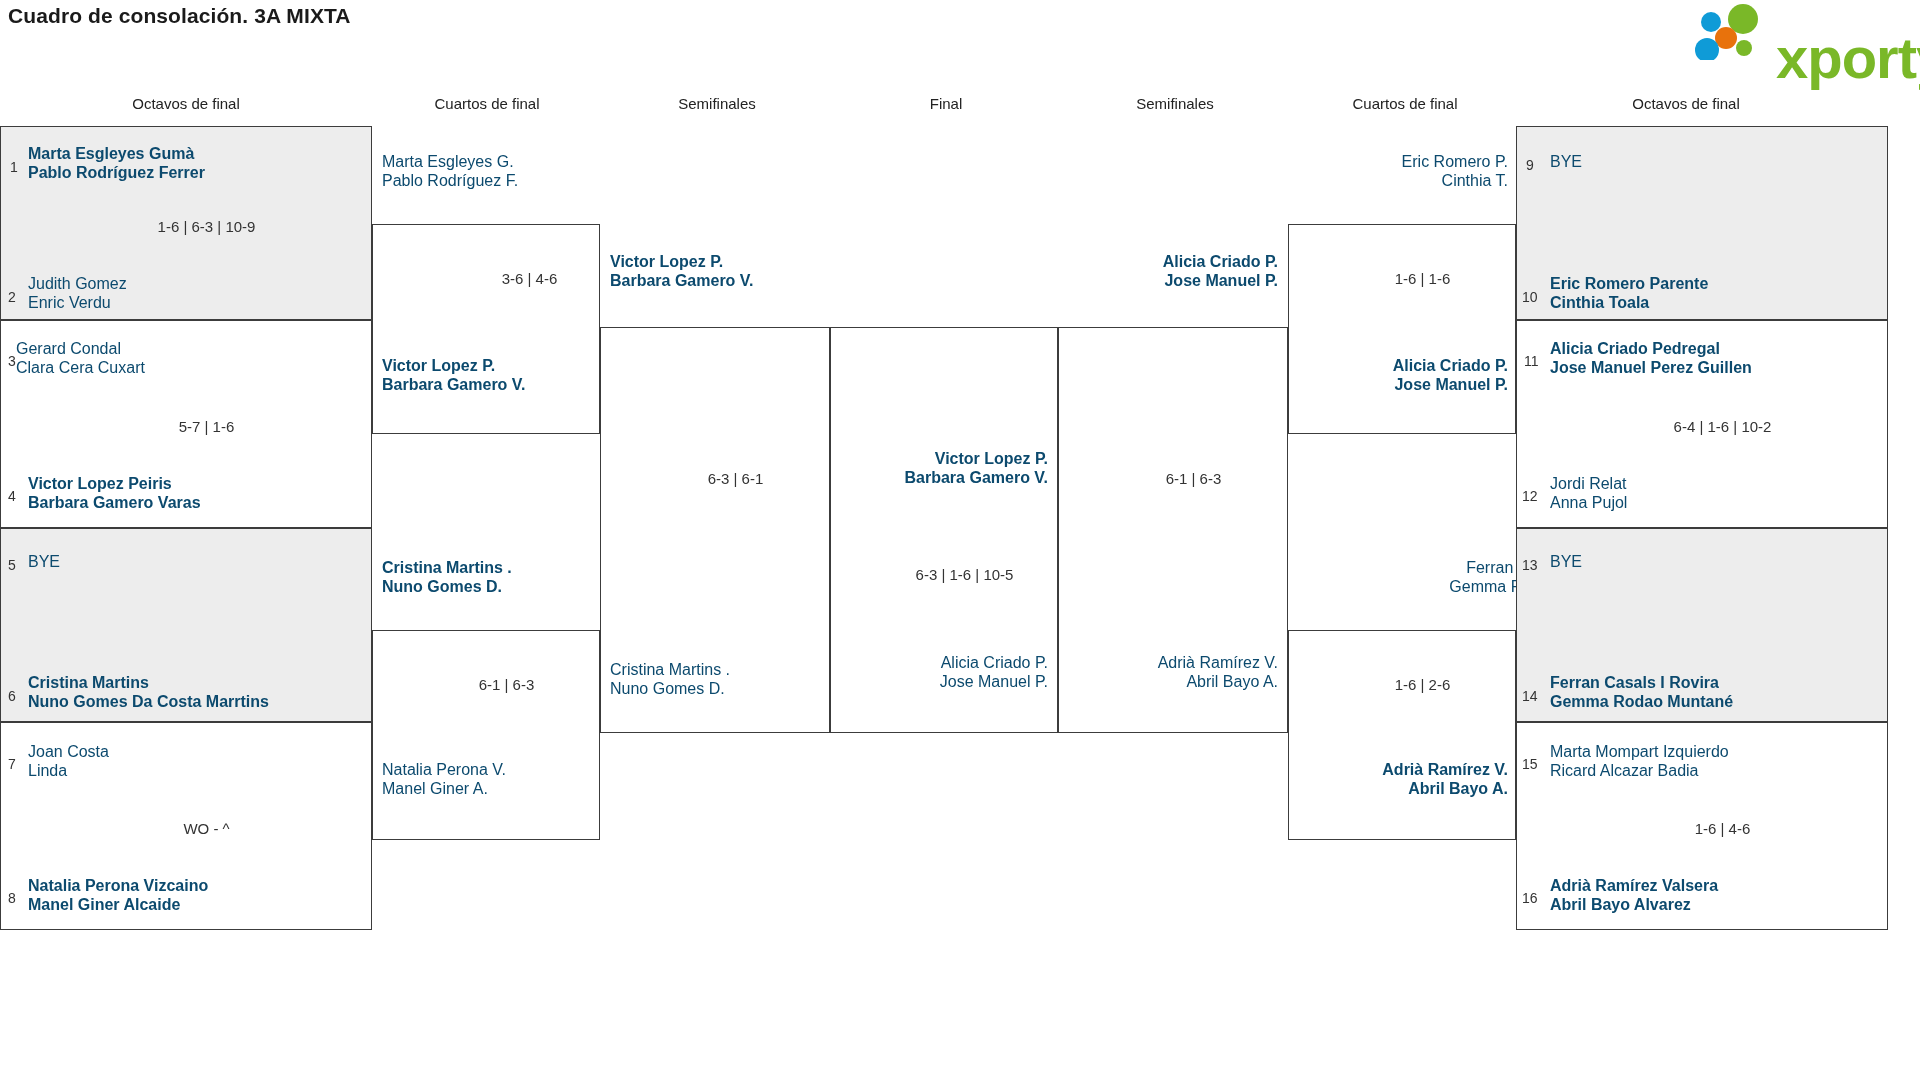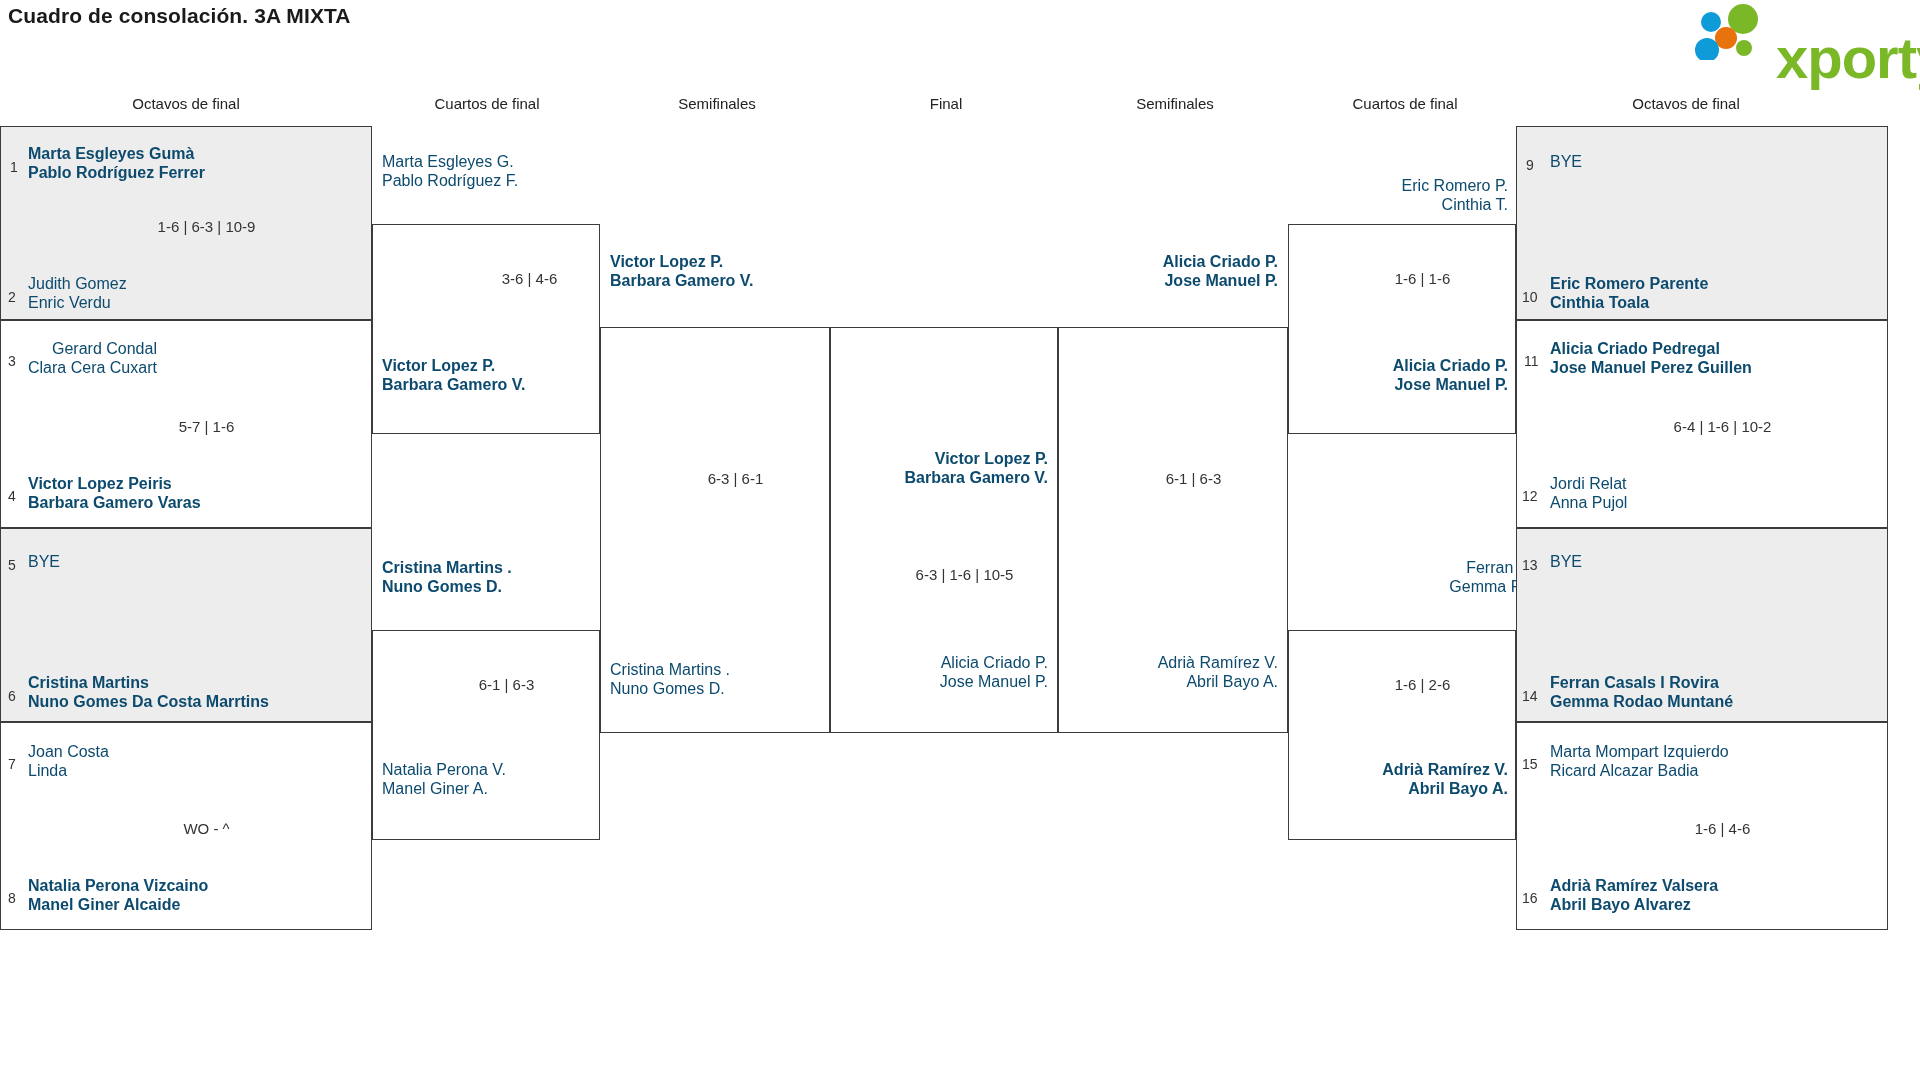--- a/index.html
+++ b/index.html
@@ -109,21 +109,21 @@
     <span>Pablo Rodríguez Ferrer</span>
   </div>
 
   <div class="seed" style="left:8px; top:290px;">2</div>
   <div class="pair" style="left:28px; top:274px;">
     <span>Judith Gomez</span><br>
     <span>Enric Verdu</span>
   </div>
 
   <div class="seed" style="left:8px; top:354px;">3</div>
-  <div class="pair" style="left:28px; top:339px;text-align:right;">
+  <div class="pair" style="left:16px; top:339px;">
     <span>Gerard Condal</span><br>
     <span>Clara Cera Cuxart</span>
   </div>
 
   <div class="seed" style="left:8px; top:489px;">4</div>
   <div class="pair bold" style="left:28px; top:474px;">
     <span>Victor Lopez Peiris</span><br>
     <span>Barbara Gamero Varas</span>
   </div>
 
@@ -214,21 +214,21 @@
   <div class="pair right" style="left:1048px; top:653px; width:230px;">
     <span>Adrià Ramírez V.</span><br>
     <span>Abril Bayo A.</span>
   </div>
 
   <div class="score" style="left:1058px; top:470px; width:230px;">6-1 | 6-3</div>
 
   <div class="box" style="left:1288px; top:224px; width:228px; height:210px;"></div>
   <div class="box" style="left:1288px; top:630px; width:228px; height:210px;"></div>
 
-  <div class="pair right" style="left:1278px; top:152px; width:230px;margin-top:24px;">
+  <div class="pair right" style="left:1278px; top:152px; width:230px;">
     <span>Eric Romero P.</span><br>
     <span>Cinthia T.</span>
   </div>
   <div class="pair bold right" style="left:1278px; top:356px; width:230px;">
     <span>Alicia Criado P.</span><br>
     <span>Jose Manuel P.</span>
   </div>
   <div class="pair right" style="left:1350px; top:558px; width:230px;">
     <span>Ferran Casals I.</span><br>
     <span>Gemma Rodao M.</span>

